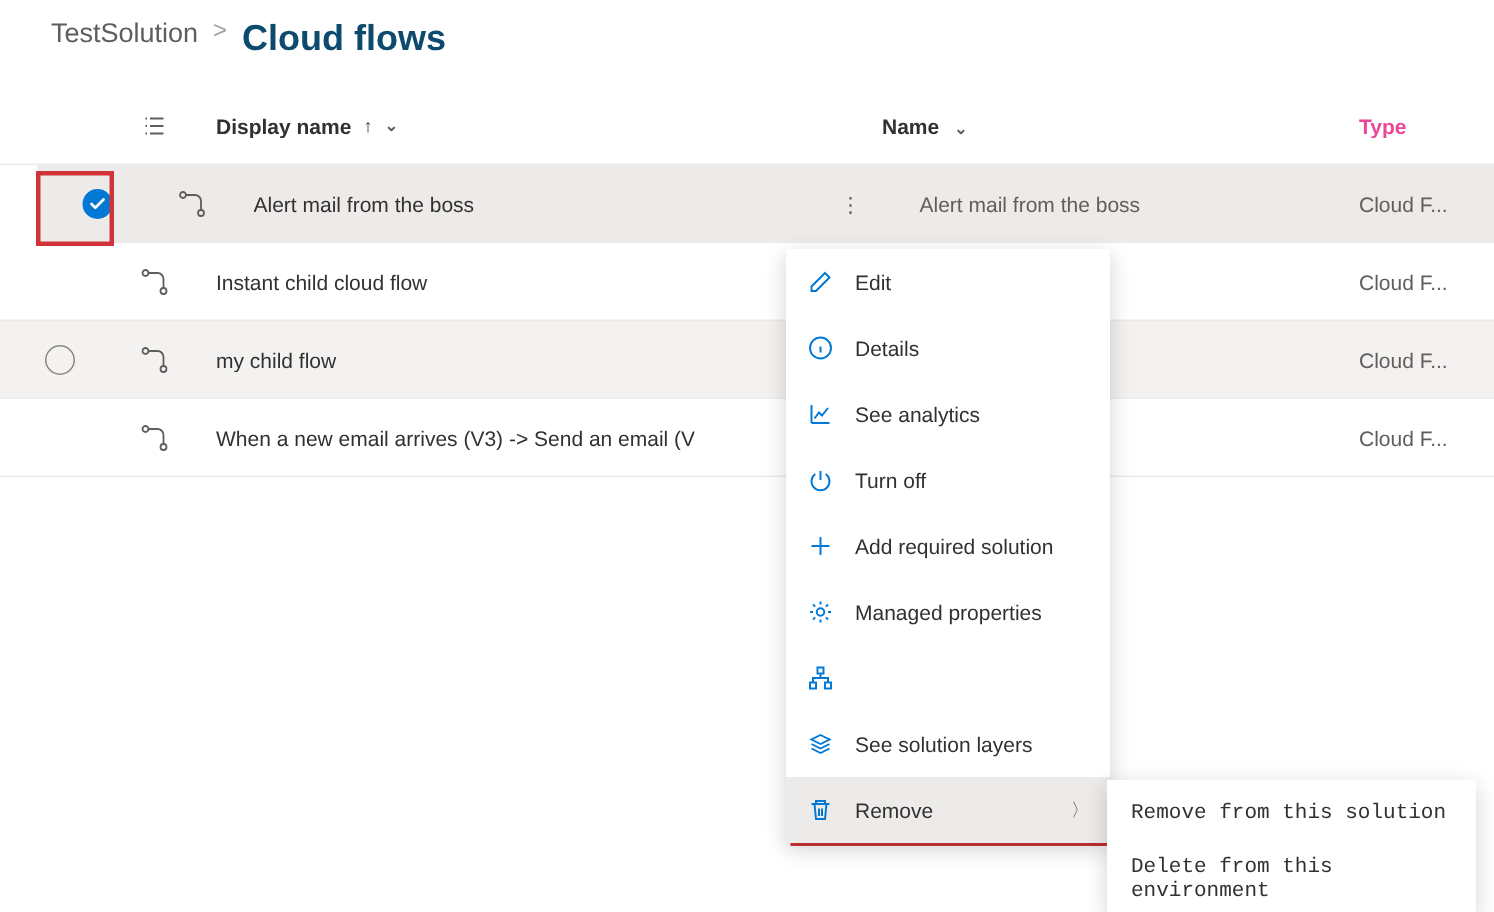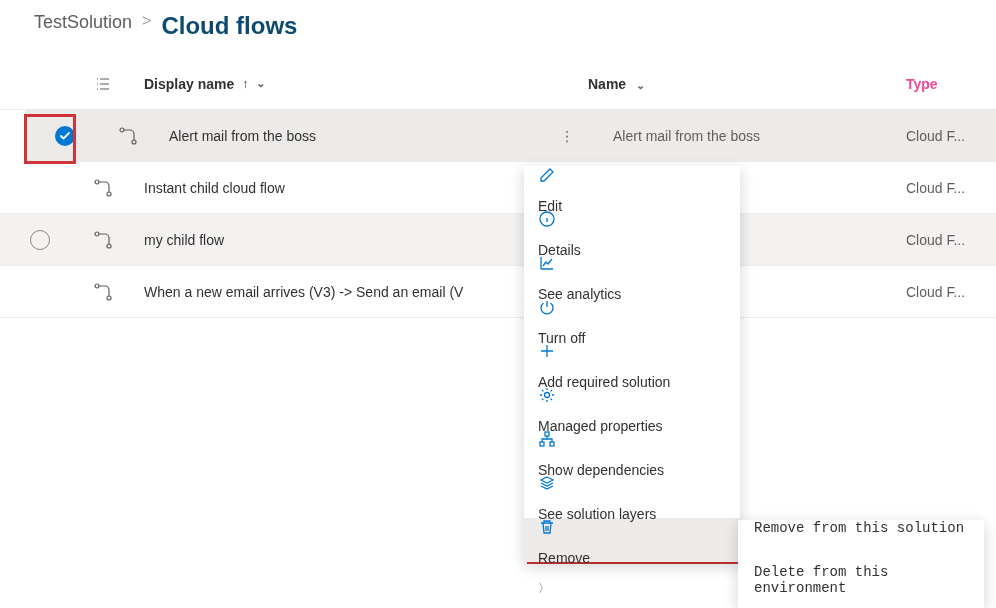--- a/index.html
+++ b/index.html
@@ -132,27 +132,26 @@
     position: absolute;
     top: 520px;
     left: 738px;
     width: 246px;
     background: #ffffff;
     box-shadow: 0 4px 14px rgba(0,0,0,0.18);
     z-index: 11;
   }
   .menu-item {
     display: flex;
-    align-items: flex-start;
+    align-items: center;
     height: 44px;
     padding: 0 14px;
     gap: 14px;
     color: #323130;
     cursor: pointer;
-    flex-direction: column;
   }
   .menu-item:hover, .menu-item.hover {
     background: #edebe9;
   }
   .menu-item .micon {
     width: 18px;
     height: 18px;
     flex-shrink: 0;
     color: #0078d4;
     display: flex;
@@ -339,21 +338,20 @@
   </div>
   <div class="menu-item">
     <span class="micon">
         <svg width="16" height="16" viewBox="0 0 16 16" fill="none" stroke="#0078d4" stroke-width="1.3">
           <rect x="6" y="1" width="4" height="4"></rect>
           <rect x="1" y="11" width="4" height="4"></rect>
           <rect x="11" y="11" width="4" height="4"></rect>
           <path d="M8 5v3M8 8H3v3M8 8h5v3"></path>
         </svg>
       </span>
-    <span class="mlabel">Show dependencies</span>
   </div>
   <div class="menu-item">
     <span class="micon">
         <svg width="16" height="16" viewBox="0 0 16 16" fill="none" stroke="#0078d4" stroke-width="1.3">
           <path d="M8 2l6 3-6 3-6-3 6-3zM2 8l6 3 6-3M2 11l6 3 6-3"></path>
         </svg>
       </span>
     <span class="mlabel">See solution layers</span>
   </div>
   <div class="menu-item hover">

